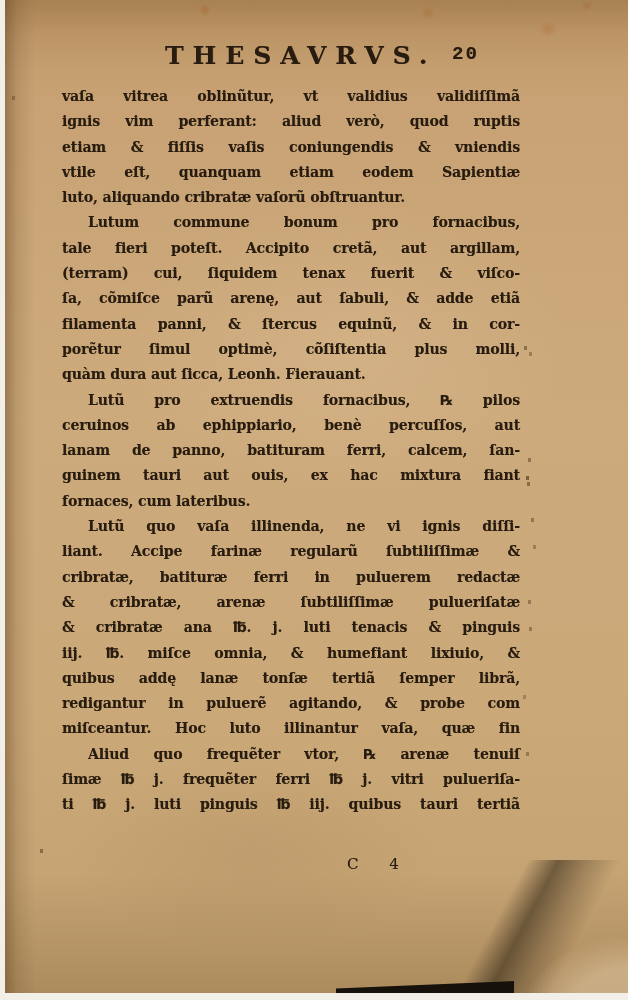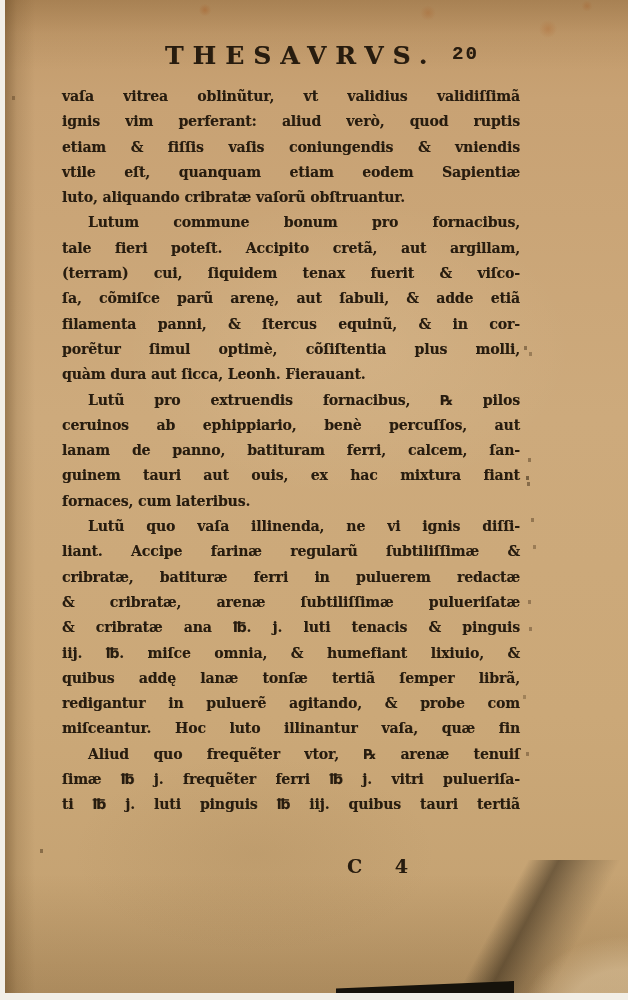--- a/index.html
+++ b/index.html
@@ -76,21 +76,21 @@
     text-shadow:.3px .4px .55px rgba(43,28,12,.42);
   }
   .line{
     height:25.3px;line-height:25.3px;white-space:nowrap;
     text-align:justify;text-align-last:justify;
   }
   .line.flush{text-align:left;text-align-last:left;}
   .line.ind{padding-left:26px;}
   .signature{
     position:absolute;left:347px;top:855px;color:#271c0f;
-    font-size:19px;font-weight:bold;
+    font-size:15px;font-weight:normal;
     text-shadow:.3px .4px .6px rgba(43,28,12,.5);
   }
   .signature .sig-num{margin-left:26px;}
 </style>
 </head>
 <body>
 
 <div class="scan">
   <div class="paper"></div>
 

